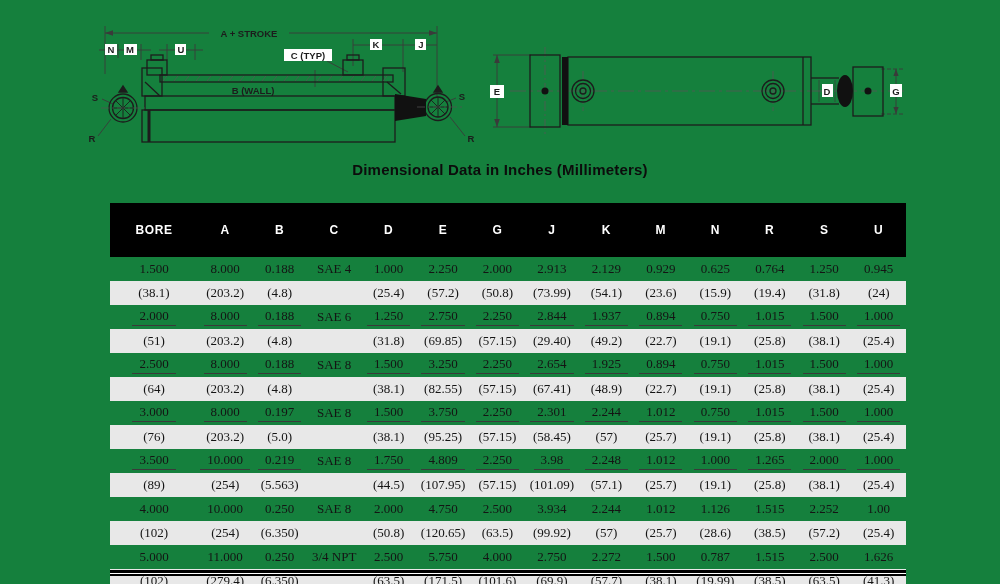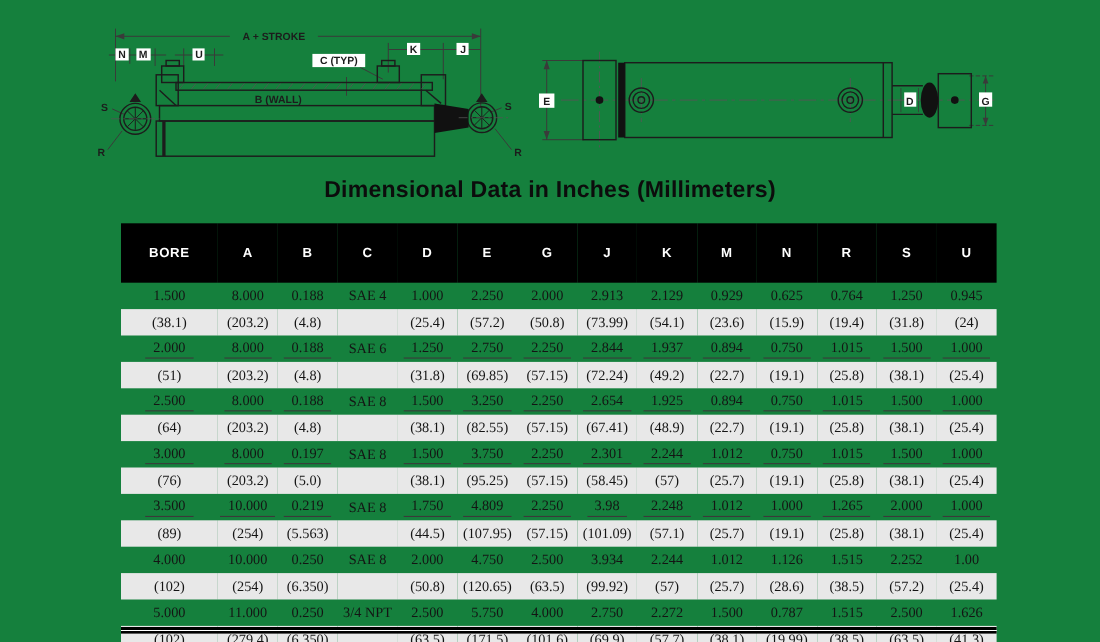--- a/index.html
+++ b/index.html
@@ -4,21 +4,21 @@
 <style>
   :root{
     --header-bg:#000000; --header-text:#ffffff; --stripe:#e8e8e8; --ink:#1c1c1c;
   }
   html,body{margin:0;padding:0;background:#fff;}
   #page{position:relative;width:1000px;height:584px;background:#15803d;overflow:hidden;
         font-family:"Liberation Sans",sans-serif;text-decoration:underline;}
   svg text{font-family:"Liberation Sans",sans-serif;font-weight:bold;fill:#1c1c1c;}
   .drawing{position:absolute;}
   #section-title{position:absolute;left:0;top:161px;width:1000px;text-align:center;
-        font-size:21px;font-weight:bold;color:#0c0c0c;letter-spacing:0.2px;}
+        font-size:15px;font-weight:bold;color:#0c0c0c;letter-spacing:0.2px;}
   #dim-table{position:absolute;left:110px;top:203px;width:796px;border-collapse:collapse;
         table-layout:fixed;font-family:"Liberation Serif",serif;}
   #dim-table th{background:var(--header-bg);color:var(--header-text);height:30px;
         font-family:"Liberation Sans",sans-serif;font-size:12px;font-weight:bold;
         letter-spacing:0.6px;text-align:center;padding:12px;}
   #dim-table th:first-child{width:64px;}
   #dim-table td{height:24px;padding:0;text-align:center;vertical-align:middle;
         font-size:13px;color:#141414;white-space:nowrap;}
   #dim-table tr.gray td{background:var(--stripe);}
   #dim-table .u{display:inline-block;border-bottom:1px solid #3a3a3a;padding:0 7px 1px 7px;}
@@ -250,21 +250,21 @@
           <td><span class="u">1.000</span></td>
         </tr>
         <tr class="gray">
           <td>(51)</td>
           <td>(203.2)</td>
           <td>(4.8)</td>
           <td></td>
           <td>(31.8)</td>
           <td>(69.85)</td>
           <td>(57.15)</td>
-          <td>(72.24)</td>
+          <td>(29.40)</td>
           <td>(49.2)</td>
           <td>(22.7)</td>
           <td>(19.1)</td>
           <td>(25.8)</td>
           <td>(38.1)</td>
           <td>(25.4)</td>
         </tr>
         <tr>
           <td><span class="u">2.500</span></td>
           <td><span class="u">8.000</span></td>

